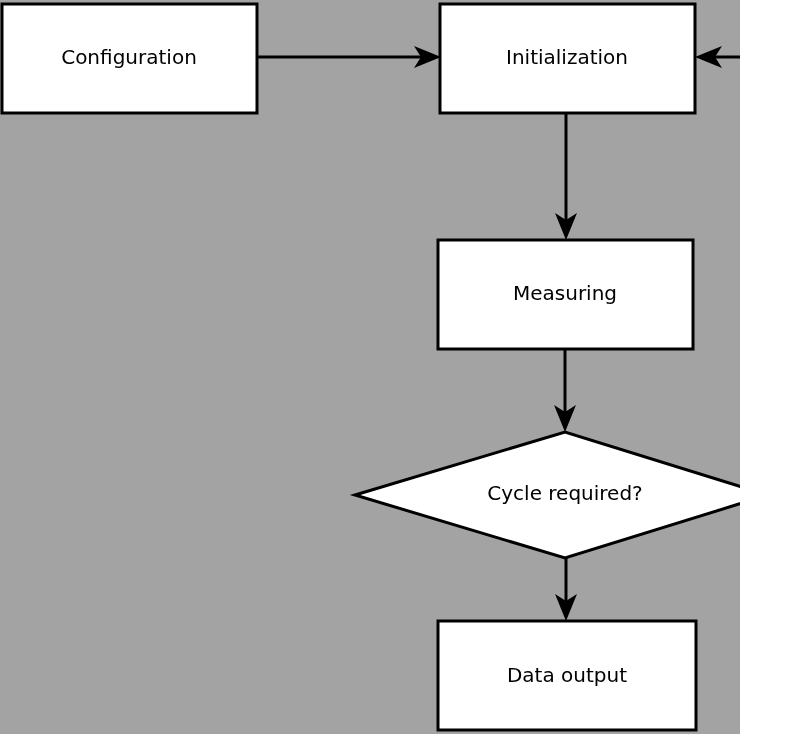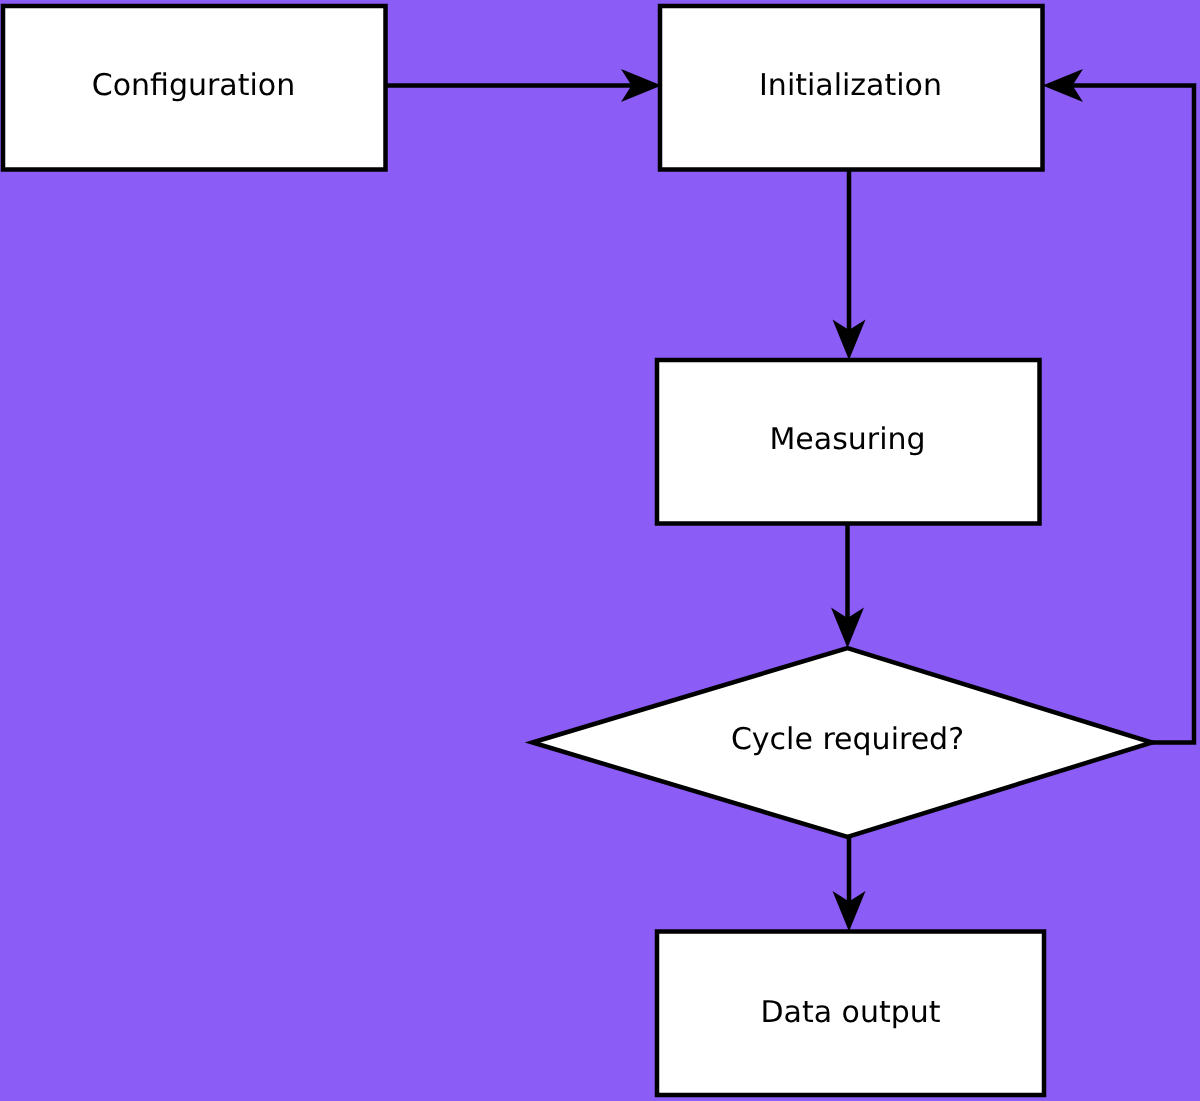--- a/index.html
+++ b/index.html
@@ -2,23 +2,23 @@
 <html><head>
 <meta charset="utf-8">
 <style>
   html, body {
     margin: 0;
     padding: 0;
     background: #ffffff;
   }
   #canvas {
     position: relative;
-    width: 800px;
+    width: 740px;
     height: 734px;
-    background: #8b5cf6;
+    background: #a3a3a3;
     overflow: hidden;
     font-family: "DejaVu Sans", "Liberation Sans", sans-serif;
   }
   #flow-svg {
     position: absolute;
     left: 0;
     top: 0;
     width: 800px;
     height: 734px;
   }

